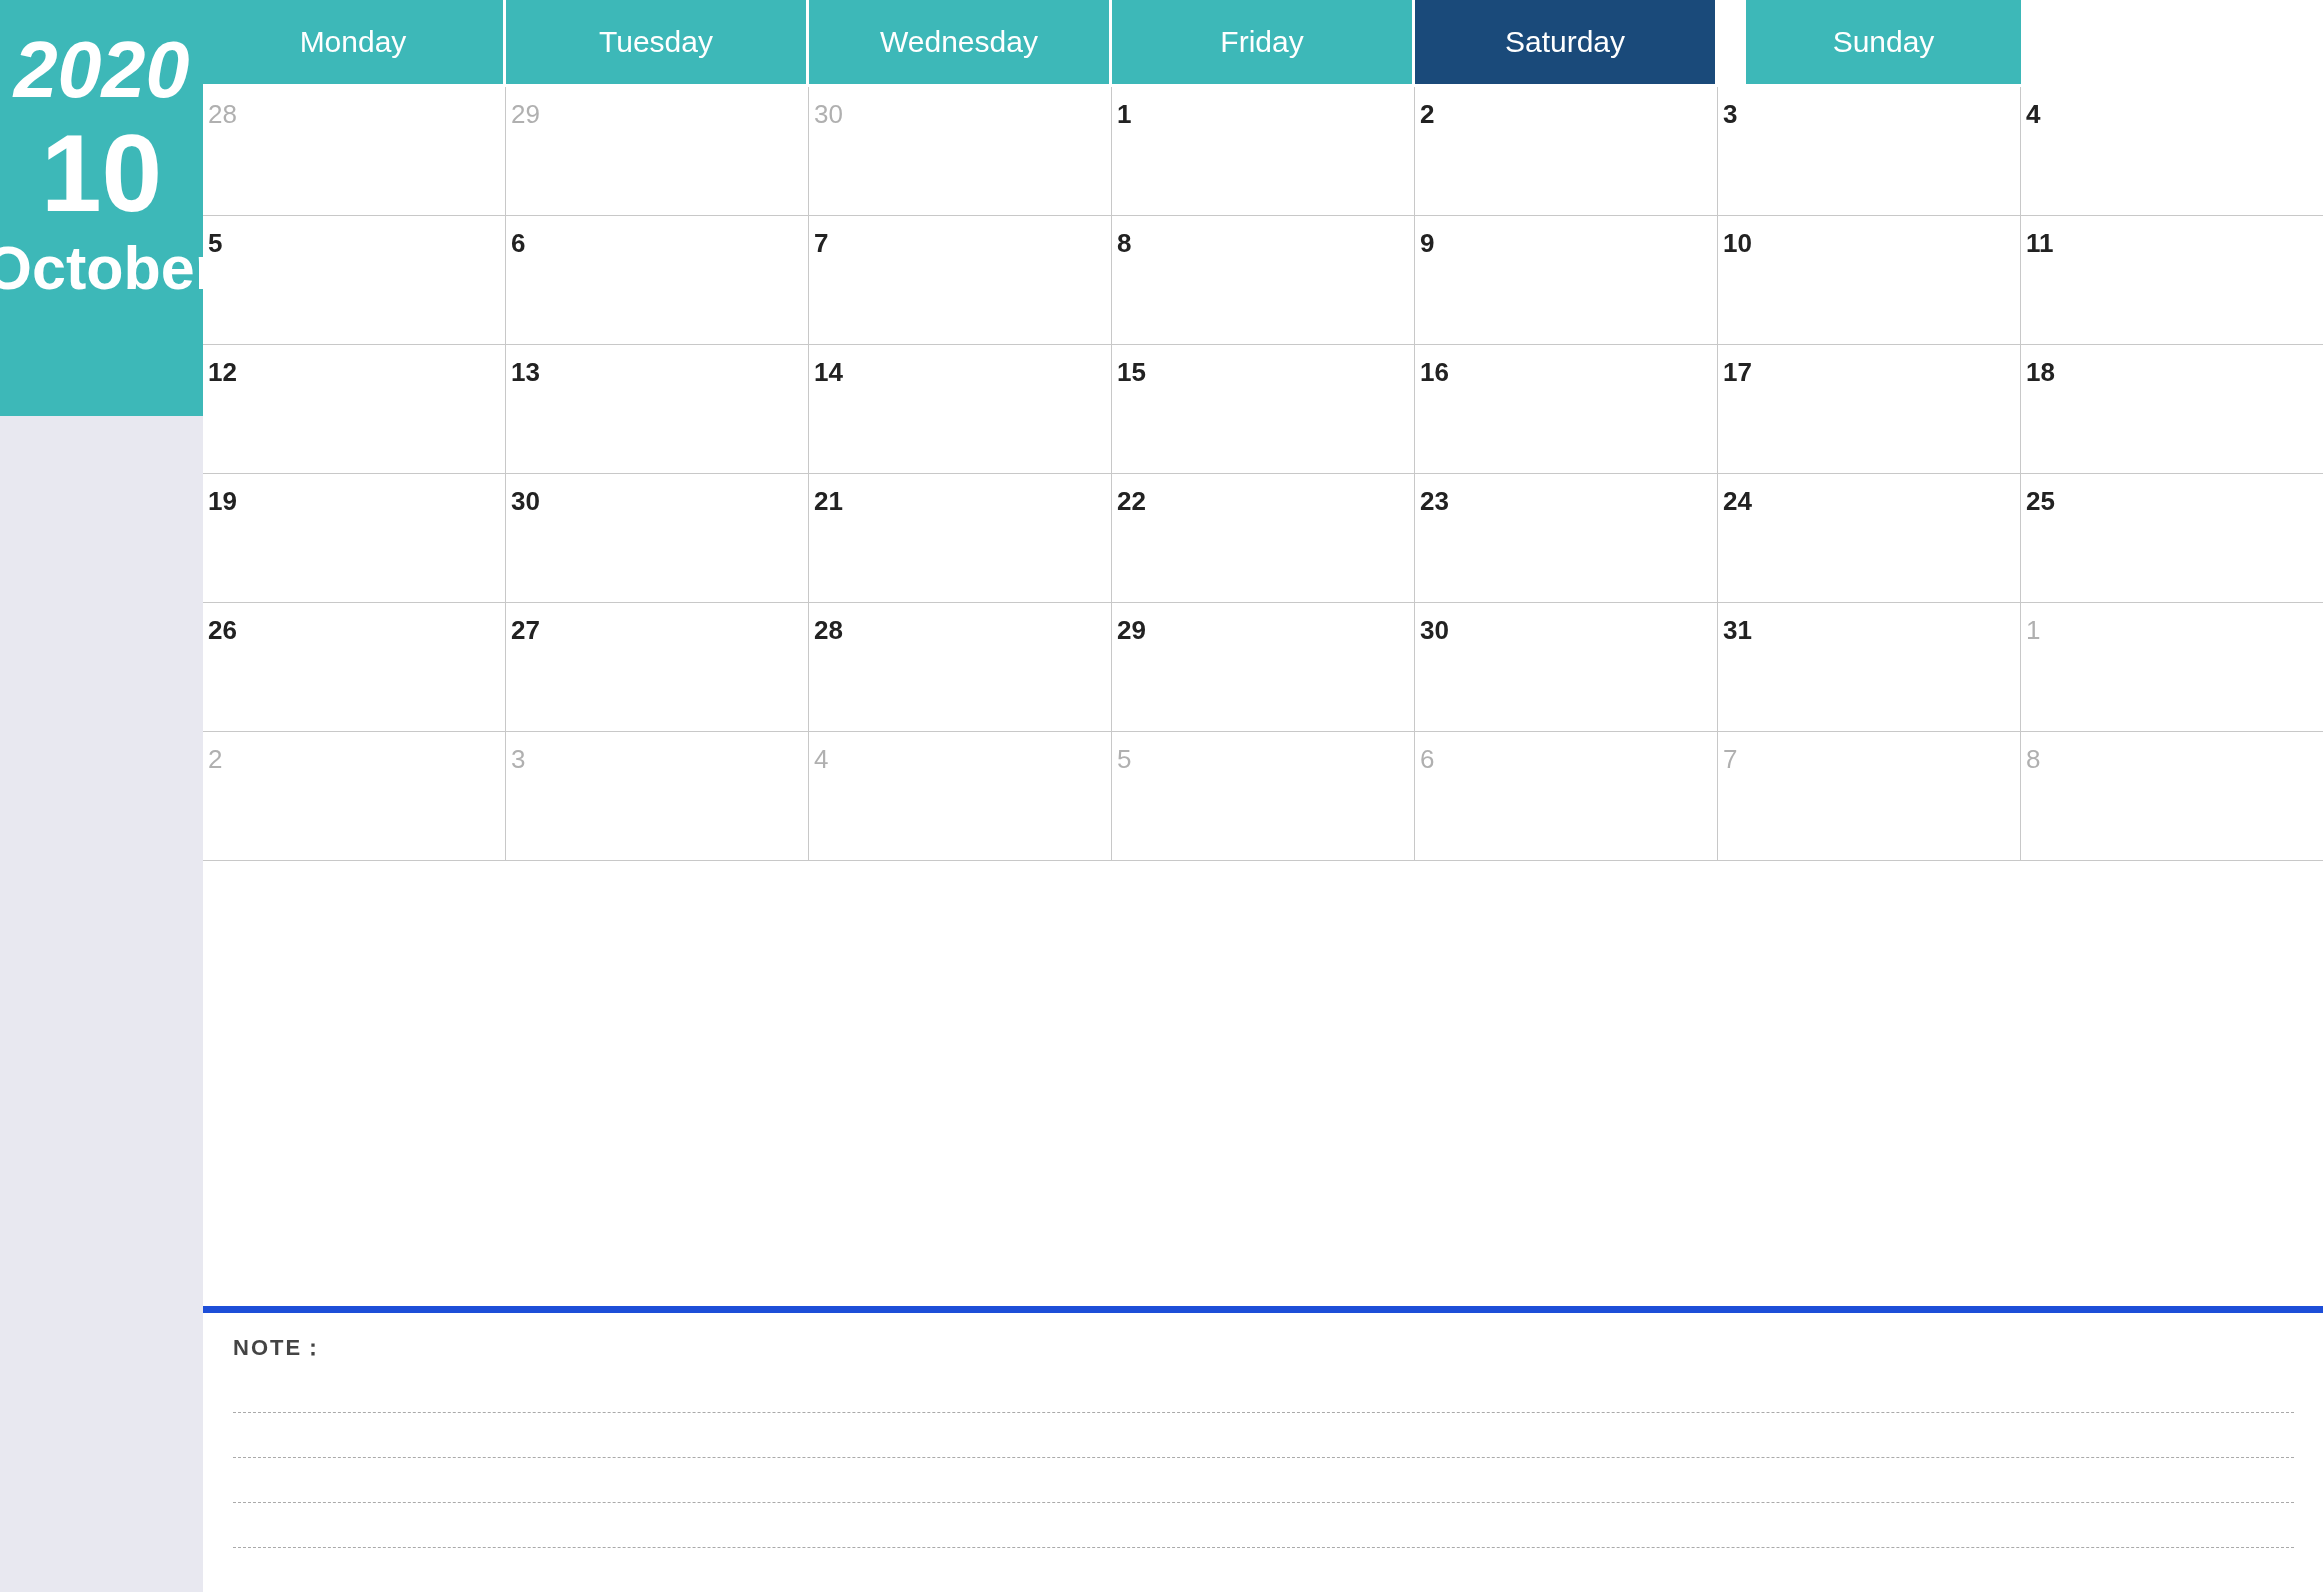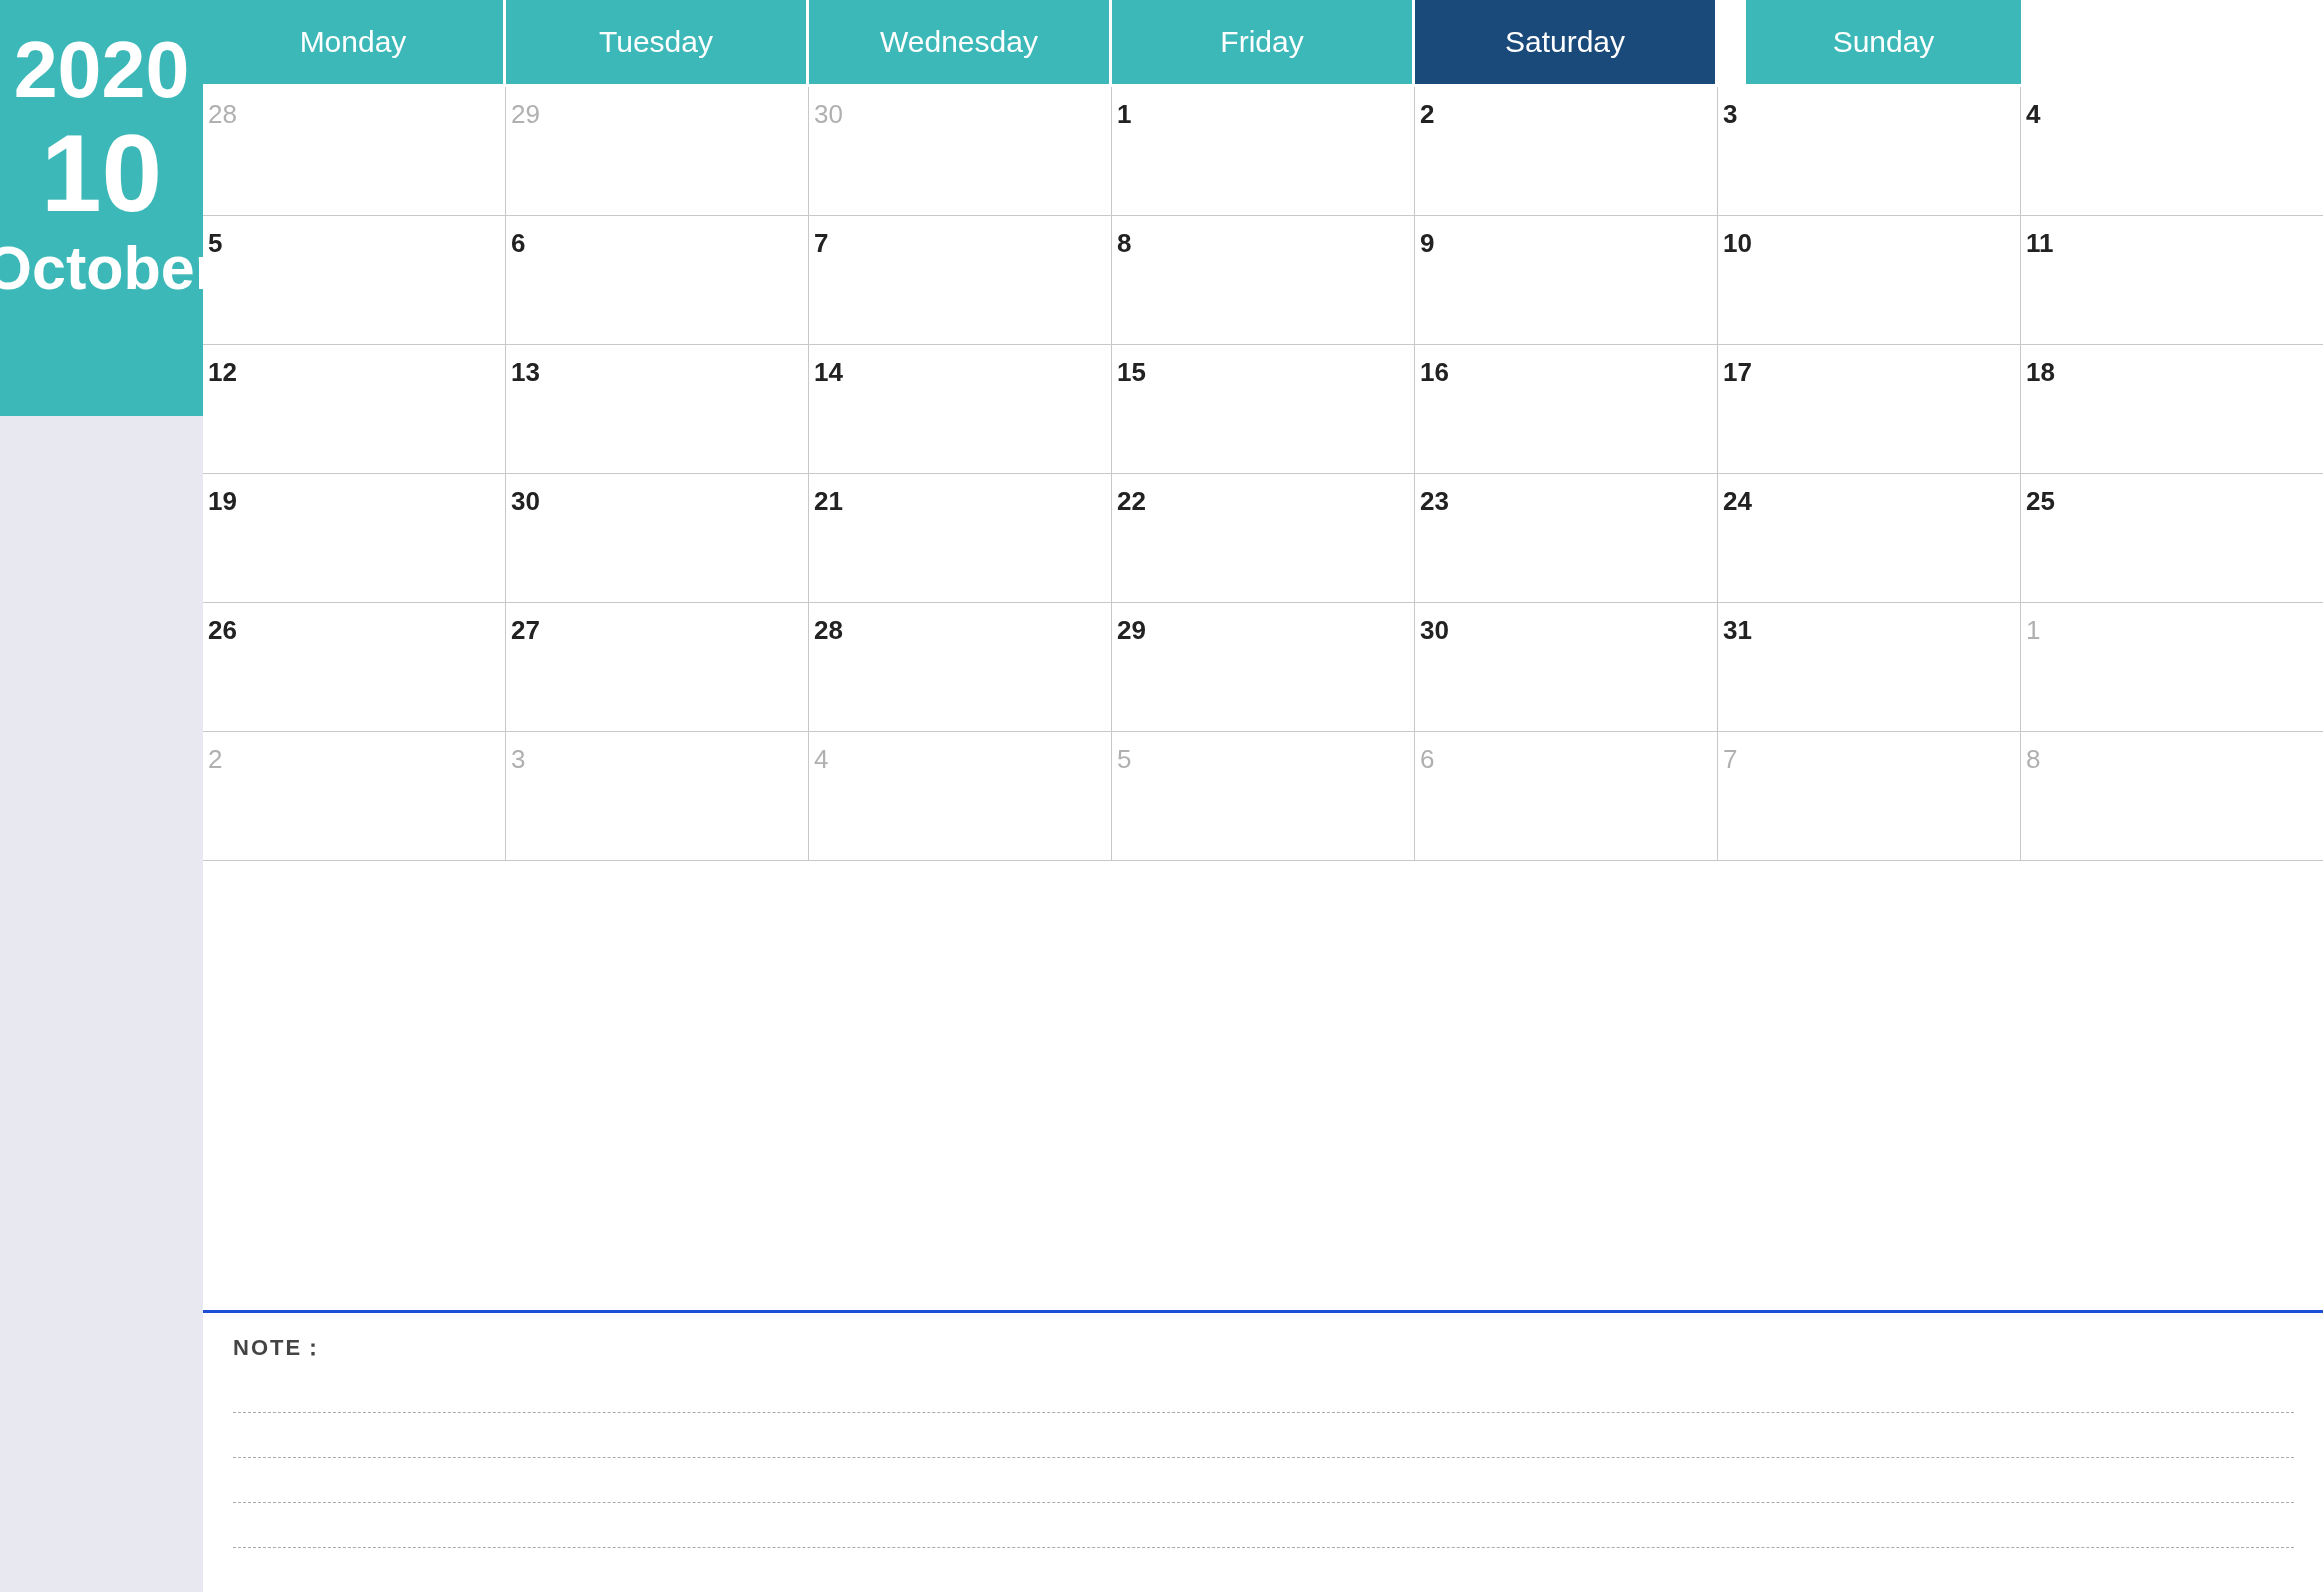--- a/index.html
+++ b/index.html
@@ -29,20 +29,21 @@
       padding-top: 30px;
       flex-shrink: 0;
     }
 
     .sidebar-year {
       color: white;
       font-size: 79px;
       font-weight: 900;
       line-height: 1;
       margin-bottom: 10px;
+      font-style: italic;
     }
 
     .sidebar-month-num {
       color: white;
       font-size: 109px;
       font-weight: 900;
       line-height: 1;
       margin-bottom: 10px;
     }
 
@@ -117,21 +118,21 @@
 
     .cal-cell.other-month .day-num {
       color: #b0b0b0;
       font-weight: 400;
     }
 
     
     .notes-section {
       padding: 20px 30px 40px 30px;
       background: white;
-      border-top: 3px solid #1d4ed8;
+      border-top: 7px solid #1d4ed8;
     }
 
     .notes-label {
       font-size: 22px;
       font-weight: 700;
       color: #444;
       letter-spacing: 2px;
       margin-bottom: 10px;
     }
 

